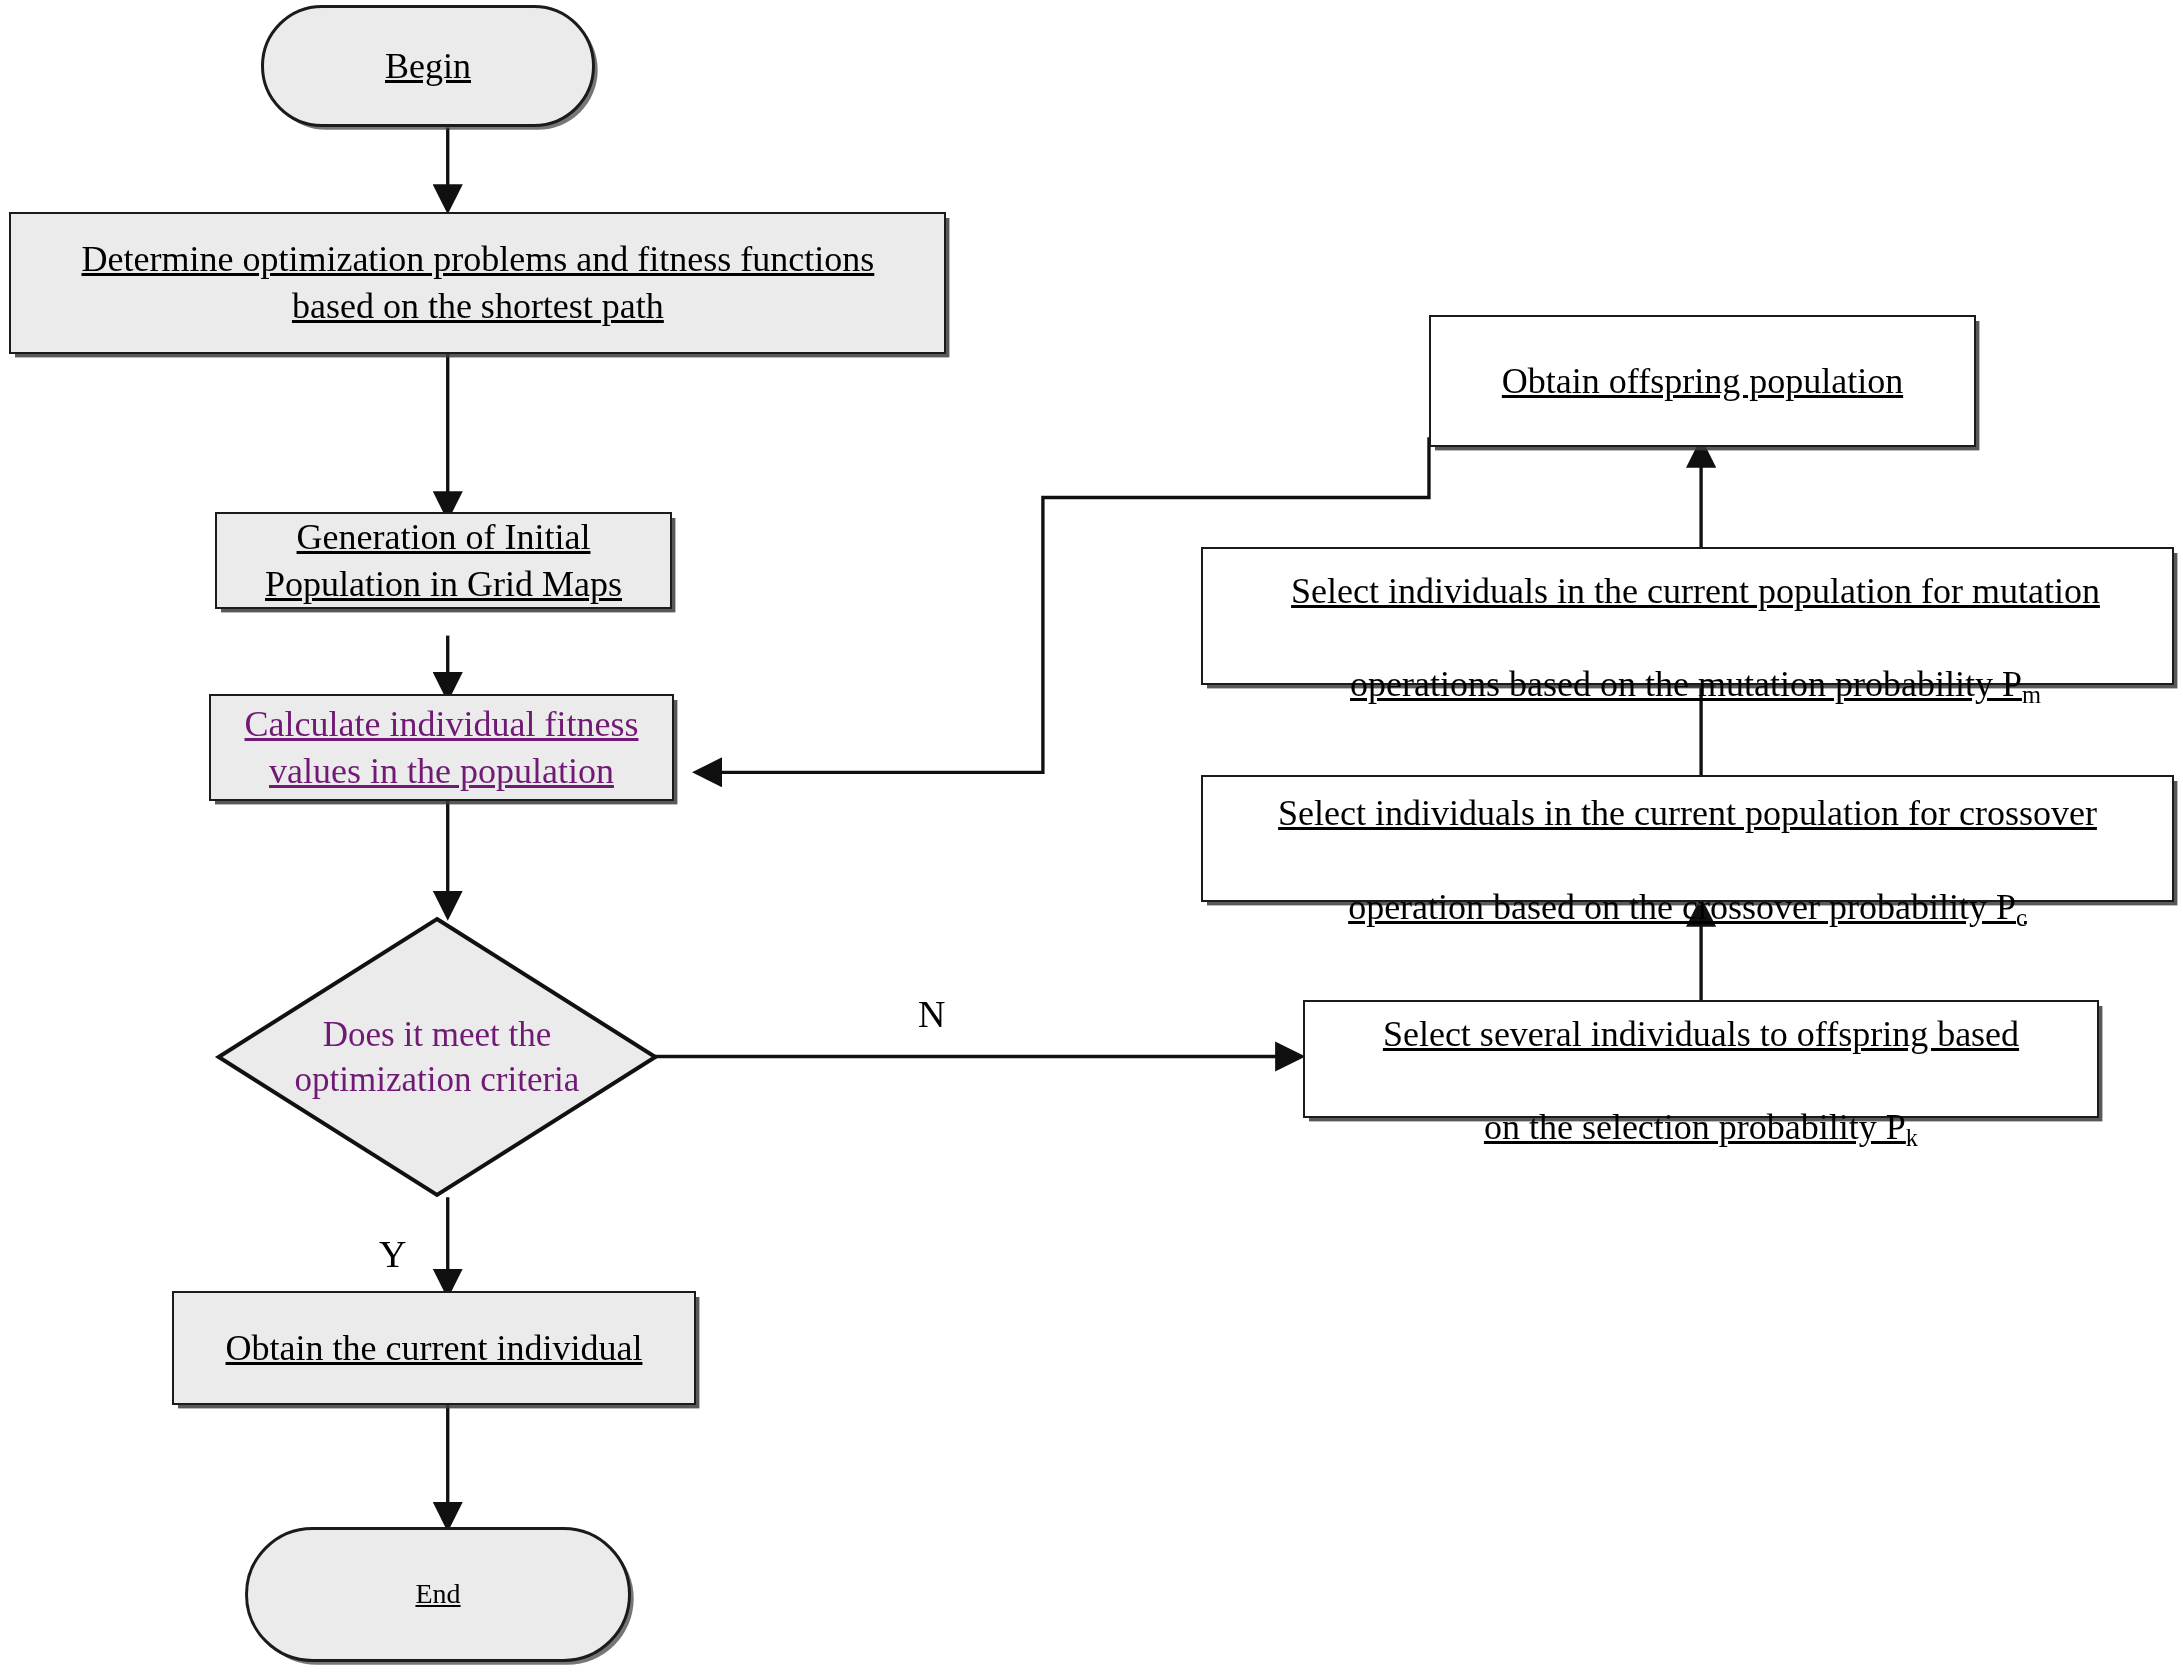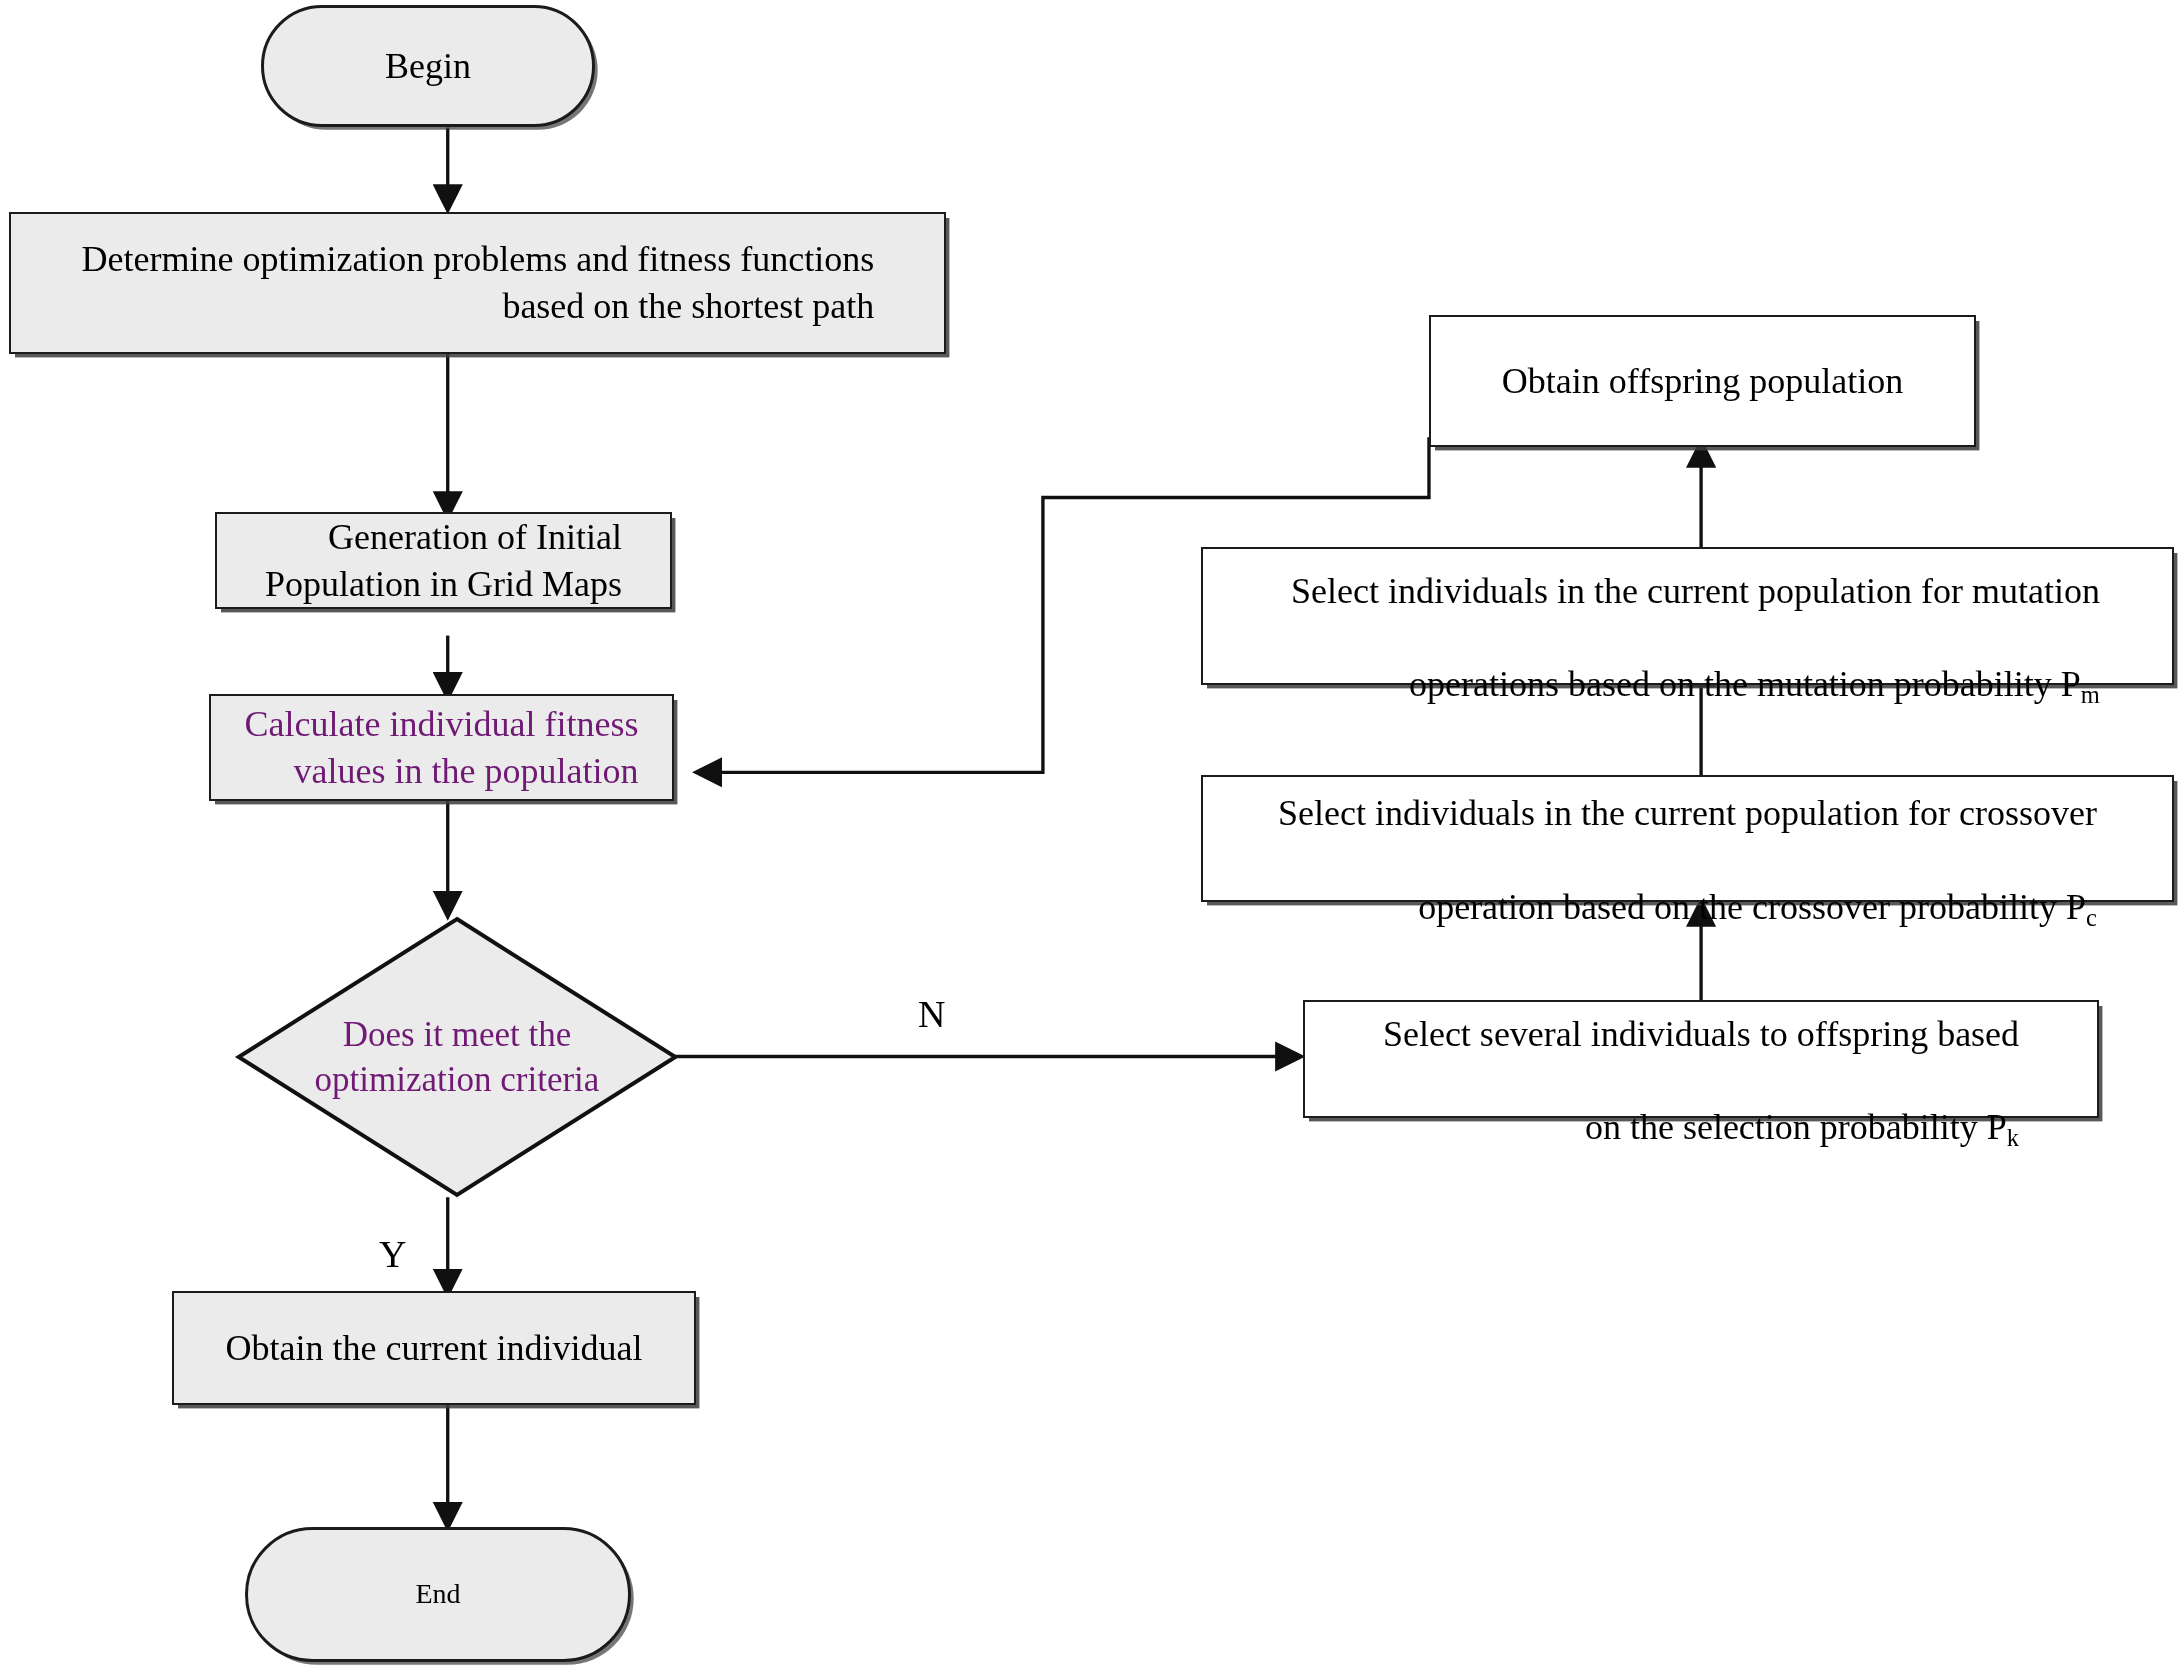--- a/index.html
+++ b/index.html
@@ -23,24 +23,25 @@
     width: 2183px;
     height: 1676px;
     pointer-events: none;
   }
   .node {
     position: absolute;
     box-sizing: border-box;
     display: flex;
     align-items: center;
     justify-content: center;
-    text-align: right;
+    text-align: center;
     line-height: 1.30;
     color: #000000;
     z-index: 3;
+    text-decoration: underline;
   }
   .node .txt {
     display: block;
     padding: 0 6.7px;
     white-space: pre-line;
   }
   .proc {
     border: 2.7px solid #1b1b1b;
     box-shadow: 4.7px 4.7px 0 -1.3px rgba(60,60,60,0.85);
   }
@@ -138,21 +139,21 @@
   <div class="node proc fill-gray" style="left:215px; top:512px; width:457px; height:97px; font-size:36px;">
     <span class="txt">Generation of Initial
 Population in Grid Maps</span>
   </div>
 
   <div class="node proc fill-gray red" style="left:209px; top:694px; width:465px; height:107px; font-size:36px;">
     <span class="txt">Calculate individual fitness
 values in the population</span>
   </div>
 
-  <div class="diamond-wrap" style="left:236px; top:916px; width:442px; height:282px;">
+  <div class="diamond-wrap" style="left:216px; top:916px; width:442px; height:282px;">
     <svg width="442" height="282" viewBox="0 0 660 420">
       <polygon points="330,4 656,210 330,416 4,210" fill="#ebebeb" stroke="#111111" stroke-width="6"></polygon>
     </svg>
     <div class="diamond-label red" style="font-size:35px;">
       <span class="txt">Does it meet the
 optimization criteria</span>
     </div>
   </div>
 
   <div class="node proc fill-gray" style="left:172px; top:1291px; width:524px; height:114px; font-size:36px;">

